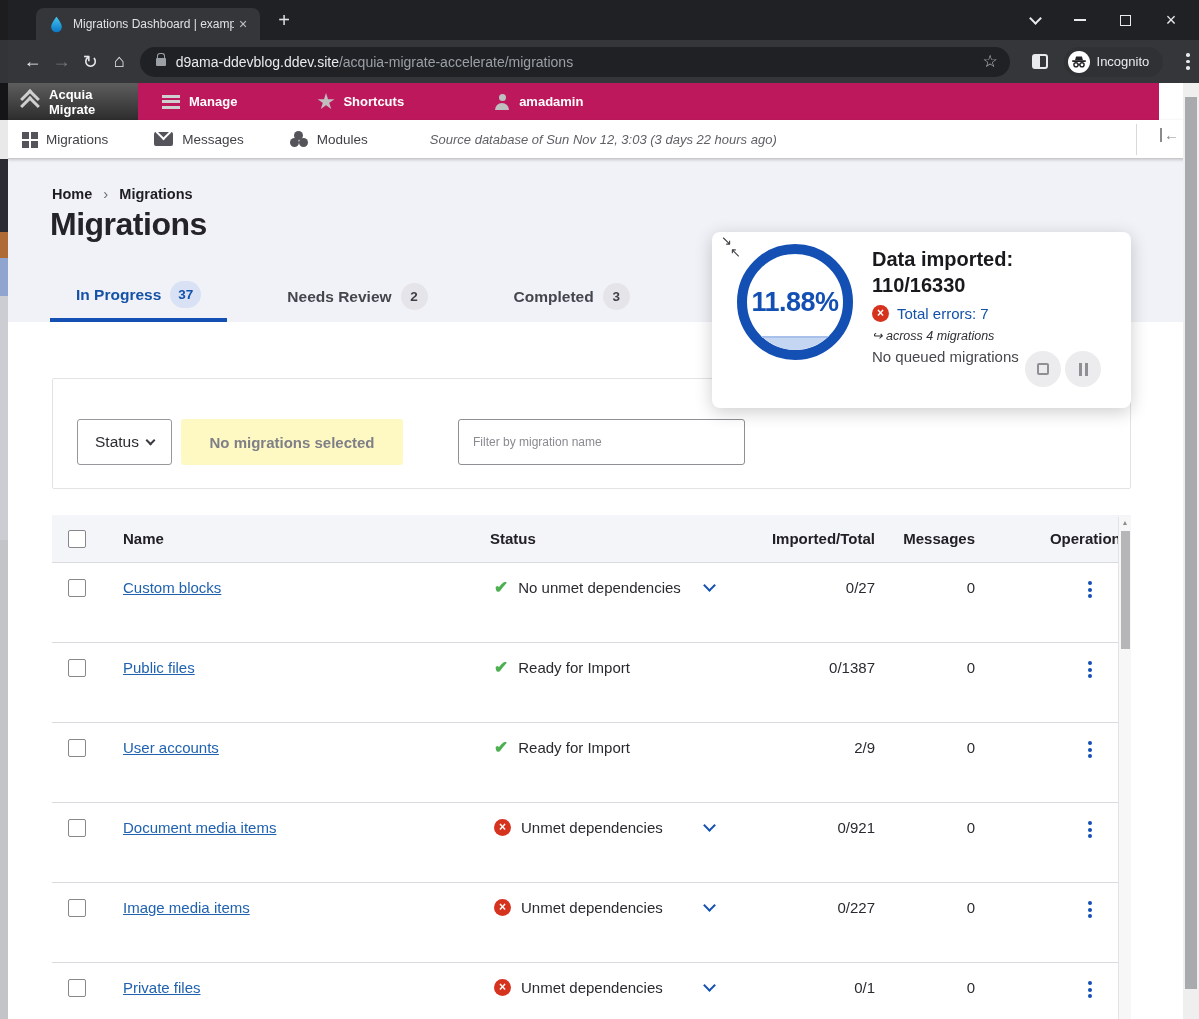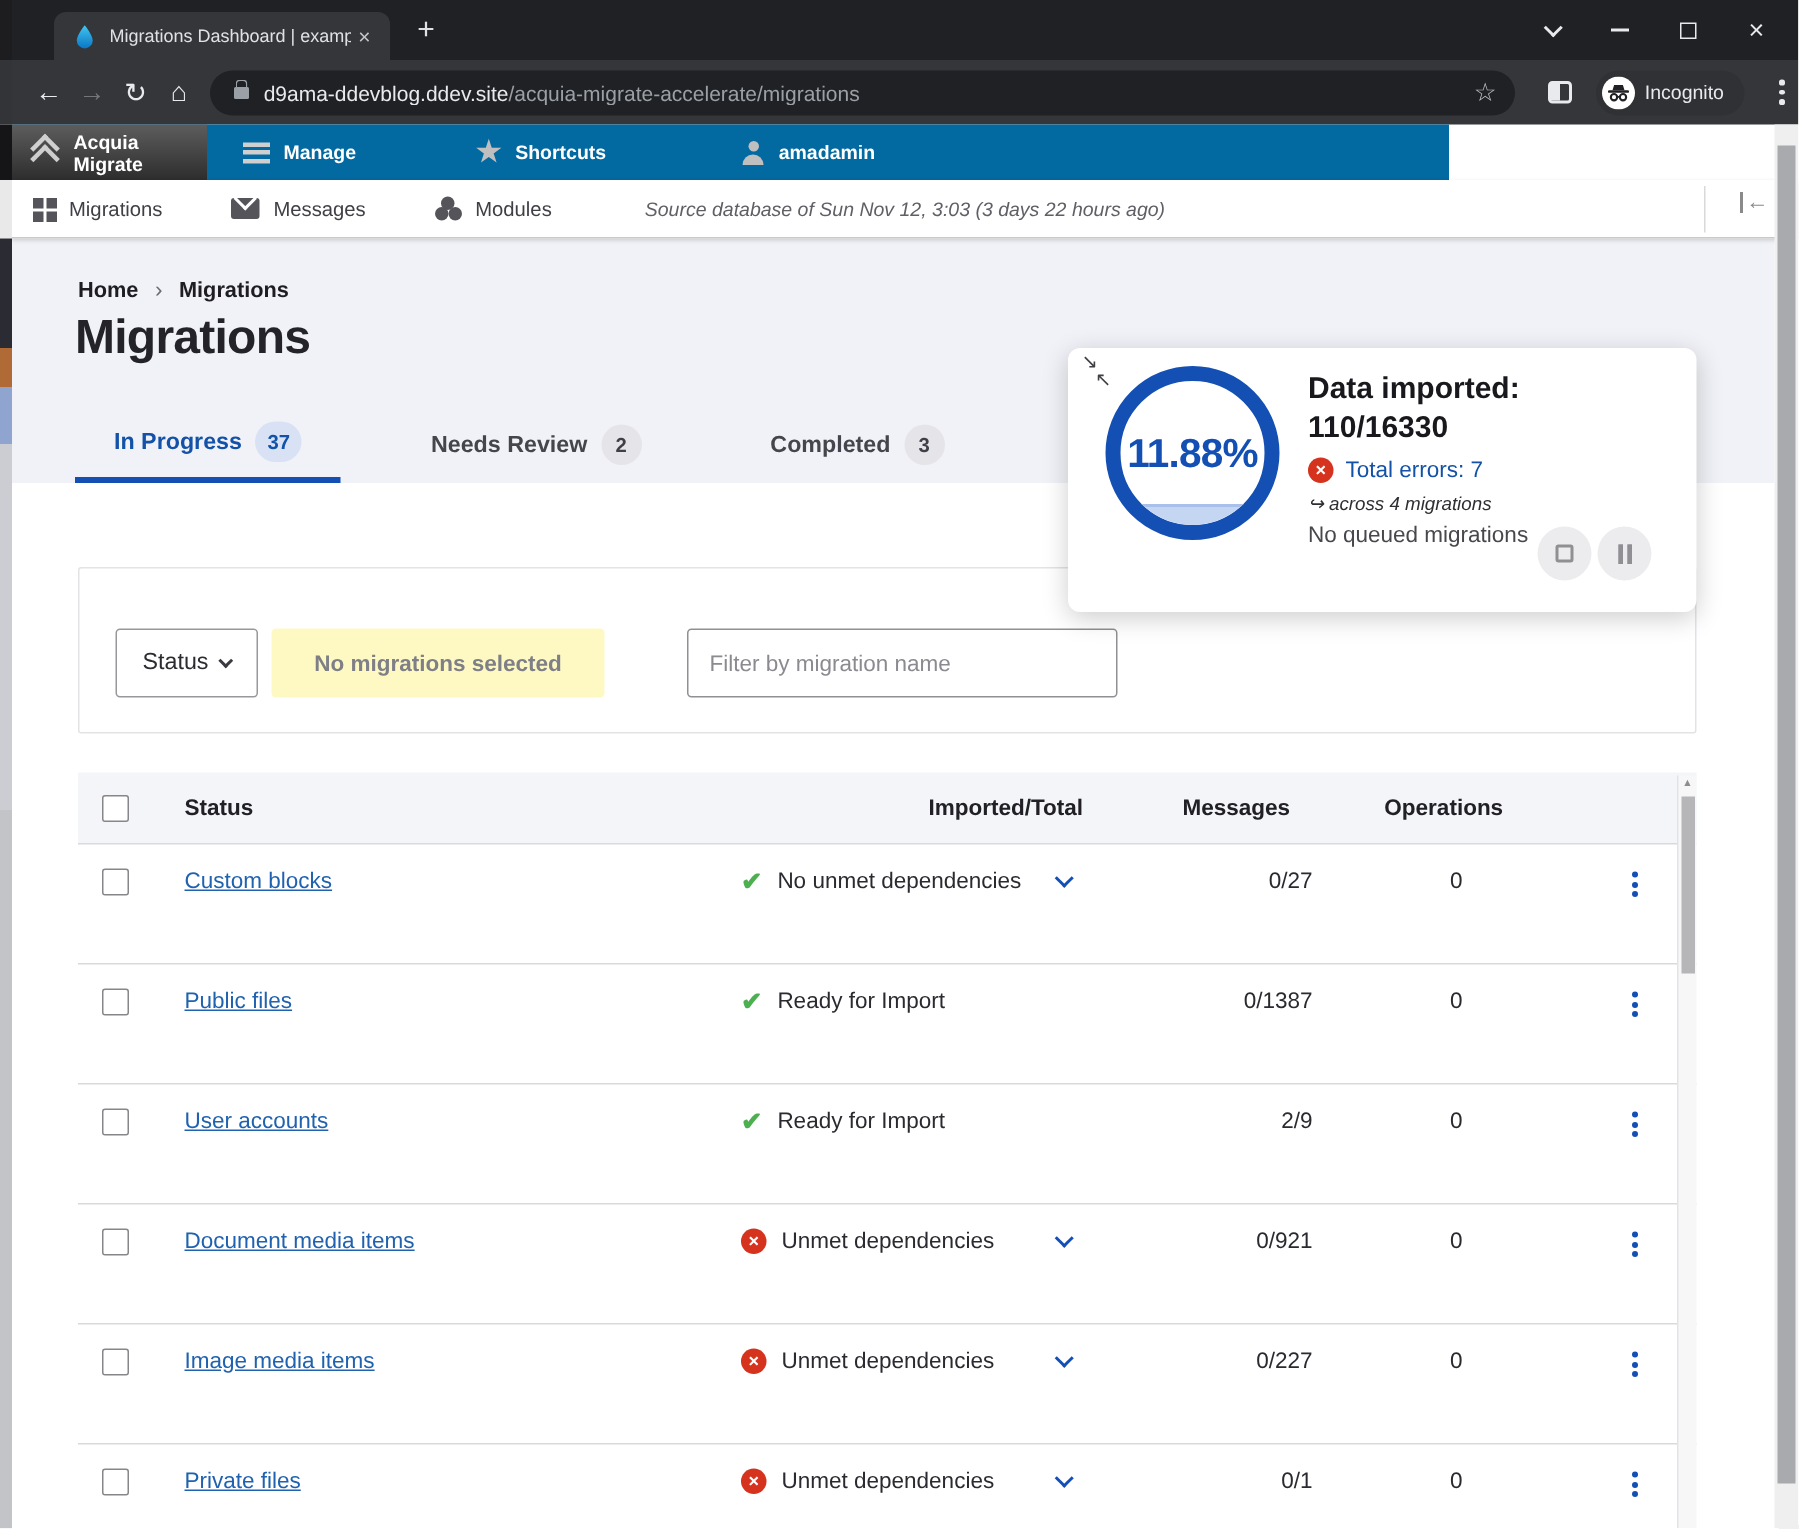--- a/index.html
+++ b/index.html
@@ -41,21 +41,21 @@
   .omni-star { margin-left:auto; color:#bdc1c6; font-size:17px; }
   .sidepanel { width:17px; height:15px; border:2px solid #e8eaed; border-radius:3px; margin-left:22px; position:relative; }
   .sidepanel::before { content:''; position:absolute; left:0; top:0; width:6px; height:11px; background:#e8eaed; }
   .incog { height:30px; background:#303134; border-radius:15px; display:flex; align-items:center; gap:7px;
            padding:0 14px 0 4px; margin-left:16px; }
   .incog-label { color:#e8eaed; font-size:13px; }
   .kebab-w { margin-left:14px; display:flex; flex-direction:column; gap:3px; width:24px; align-items:center; }
   .kebab-w i { width:3.5px; height:3.5px; border-radius:50%; background:#e8eaed; }
 
   
-  .adminbar { position:absolute; left:8px; top:83px; width:958px; height:37px; background:#0369a1;
+  .adminbar { position:absolute; left:8px; top:83px; width:1151px; height:37px; background:#be185d;
               display:flex; align-items:stretch; }
   .brand { width:130px; background:linear-gradient(#5d5d5d,#2d2d2d); display:flex; align-items:center; gap:8px; padding-left:12px; }
   .acq-logo { position:relative; width:22px; height:18px; }
   .acq-logo::before, .acq-logo::after { content:''; position:absolute; left:3px; width:11px; height:11px;
       border-left:3.5px solid #cfcfcf; border-top:3.5px solid #cfcfcf; transform:rotate(45deg); }
   .acq-logo::before { top:6px; } .acq-logo::after { top:-1px; }
   .abar-item { display:flex; align-items:center; gap:9px; padding:0 16px; color:#fff; font-size:13px; font-weight:bold; }
   .burger { width:18px; height:14px; background:
       linear-gradient(#cfcfcf,#cfcfcf) 0 0/18px 3px no-repeat,
       linear-gradient(#cfcfcf,#cfcfcf) 0 5.5px/18px 3px no-repeat,
@@ -104,21 +104,21 @@
               border:1px solid #e3e3e6; border-radius:2px; }
   .import-btn { position:absolute; left:24px; top:40px; width:95px; height:46px; background:#fff;
                 border:1px solid #97979c; border-radius:3px; display:flex; align-items:center; justify-content:center;
                 gap:8px; font-size:15.5px; color:#2b2b30; }
   .chev-dn-d { width:7px; height:7px; border-right:2px solid #3a3a40; border-bottom:2px solid #3a3a40;
                transform:rotate(45deg); margin-top:-4px; }
   .disabled-btn { position:absolute; left:128px; top:40px; width:222px; height:46px; background:#fef9c3;
                   border-radius:3px; display:flex; align-items:center; justify-content:center;
                   font-size:15px; font-weight:bold; color:#7f7f87; }
   .filter-input { position:absolute; left:405px; top:40px; width:287px; height:46px; border:1px solid #8f8f94;
-                  border-radius:3px; padding:0 14px; font-size:15px; color:#2b2b30;
+                  border-radius:3px; padding:0 14px; font-size:12px; color:#2b2b30;
                   font-family:"Liberation Sans", sans-serif; }
   .filter-input::placeholder { color:#8a8a90; }
 
   
   .tbl { position:absolute; left:44px; top:356px; width:1079px; }
   .trow { display:grid; grid-template-columns:71px 367px 234px 153px 115px 1fr; }
   .thead { height:47px; background:#f4f5f8; align-items:center; font-size:15px; font-weight:bold; color:#202026; }
   .thead > div { display:flex; align-items:center; }
   .tr { height:80px; border-top:1px solid #dadade; font-size:15px; color:#2a2a30; }
   .tr > div { display:flex; align-items:flex-start; padding-top:16px; }
@@ -331,20 +331,21 @@
       </div>
       <div class="disabled-btn">No migrations selected</div>
       <input class="filter-input" type="text" placeholder="Filter by migration name" style="">
     </div>
 
     <div class="tbl">
       <div class="trow thead">
         <div class="c-check">
             <span class="checkbox"></span>
           </div>
+        <div>Name</div>
         <div>Status</div>
         <div class="c-imp">Imported/Total</div>
         <div class="c-msg">Messages</div>
         <div class="c-ops">Operations</div>
       </div>
 
       <div class="trow tr">
         <div class="c-check">
             <span class="checkbox"></span>
           </div>

